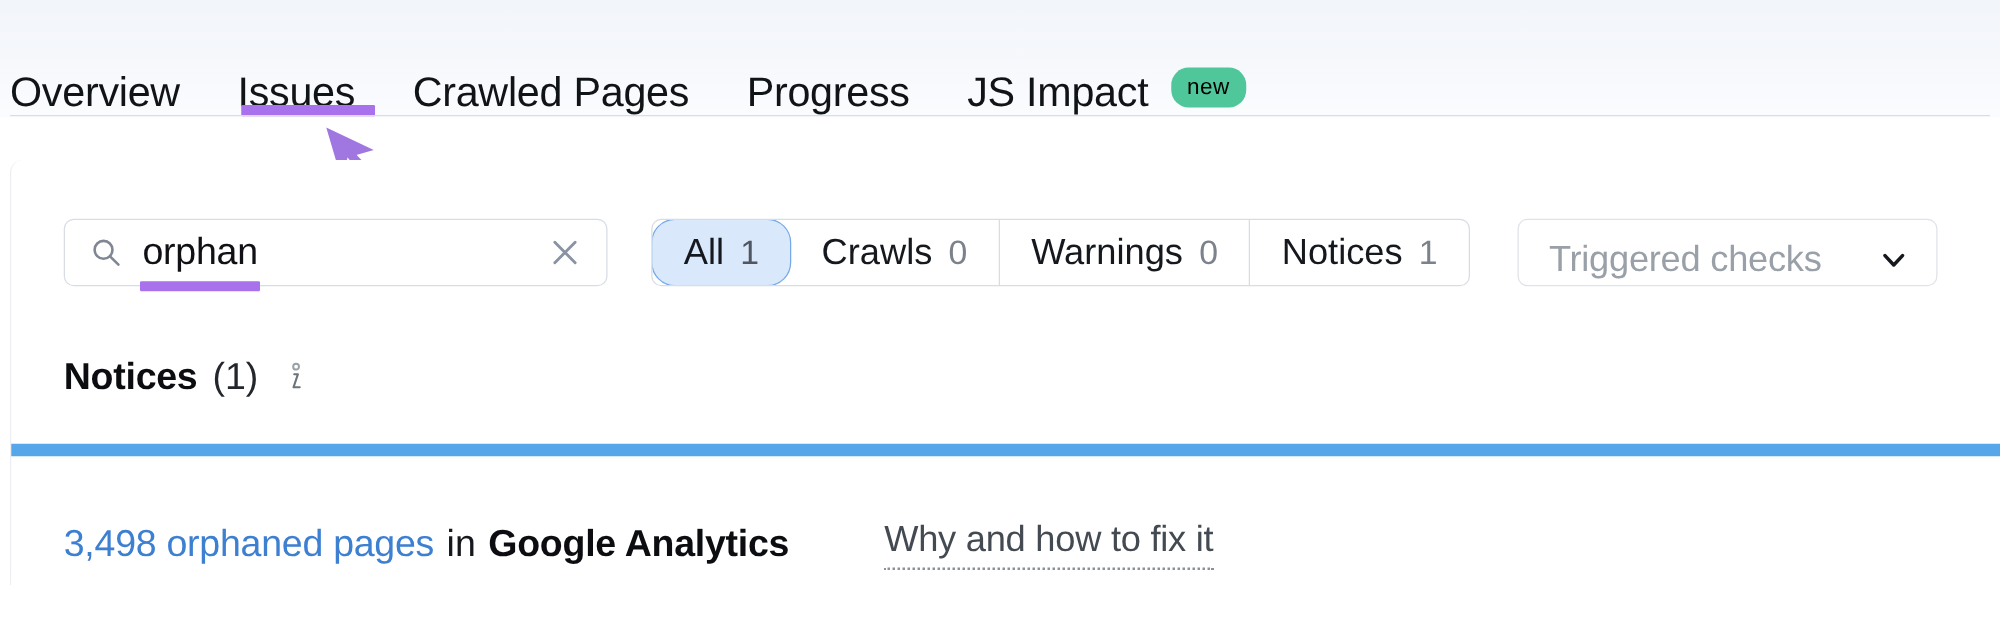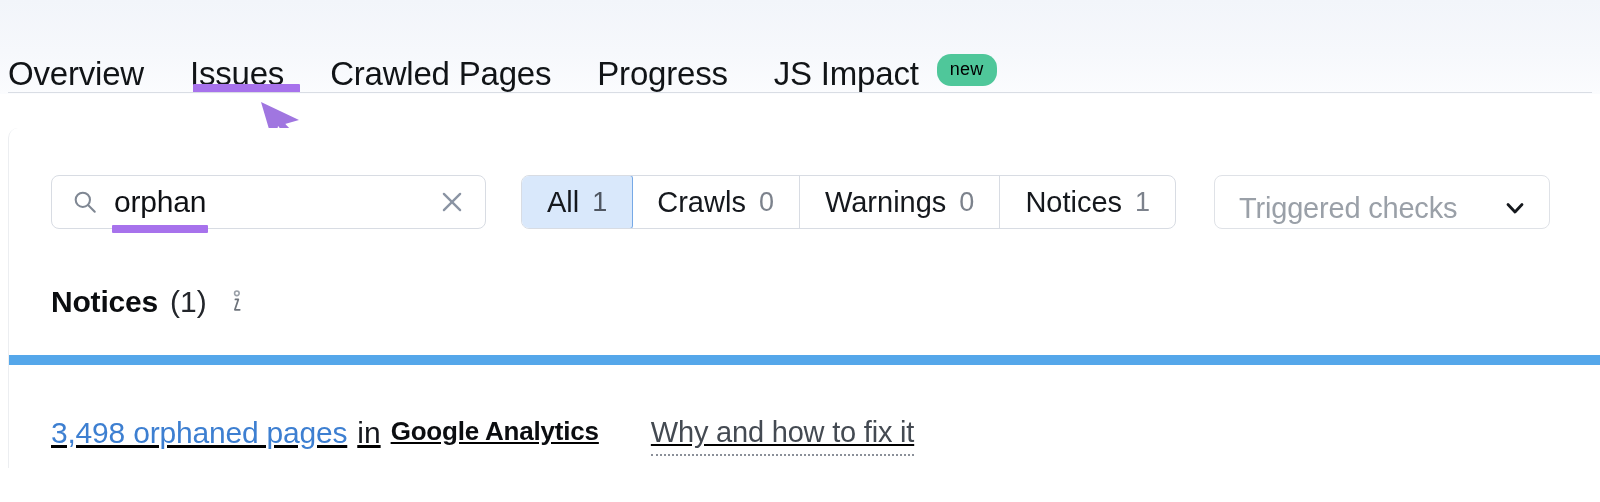--- a/index.html
+++ b/index.html
@@ -164,21 +164,21 @@
     font-size: 29px;
     color: #15181d;
     cursor: pointer;
     box-sizing: border-box;
   }
   .seg:last-child { border-right: none; }
   .seg .seg-count { color: #7c828c; font-size: 27px; }
   .seg.active {
     background: #d9e8fb;
     border: 1px solid #76a9e6;
-    border-radius: 3px;
+    border-radius: 19px;
     margin: -1px;
     color: #15181d;
   }
   .seg.active .seg-count { color: #4f5661; }
 
   .dropdown {
     margin-left: 38px;
     width: 336px;
     height: 54px;
     border: 1px solid #dfe2e7;
@@ -234,45 +234,44 @@
     height: 10px;
     background: #55a7ea;
   }
 
   
   .result-row {
     position: absolute;
     left: 42px;
     top: 288px;
     display: flex;
-    align-items: flex-start;
-    text-decoration: underline;
+    align-items: center;
   }
   .result-link {
     font-size: 30px;
     color: #3d7fd1;
     letter-spacing: -0.2px;
     cursor: pointer;
   }
   .result-mid {
     font-size: 30px;
     color: #15181d;
     margin-left: 10px;
   }
   .result-bold {
-    font-size: 26px;
+    font-size: 30px;
     color: #0b0d10;
     font-weight: bold;
     margin-left: 10px;
     letter-spacing: -0.2px;
   }
   .fix-link {
     font-size: 29px;
     color: #444a52;
-    margin-left: 52px;
+    margin-left: 76px;
     border-bottom: 2px dotted #8b9099;
     padding-bottom: 5px;
     cursor: pointer;
     letter-spacing: -0.2px;
   }
 </style>
 </head>
 <body>
 
 <div class="nav-wrap">

